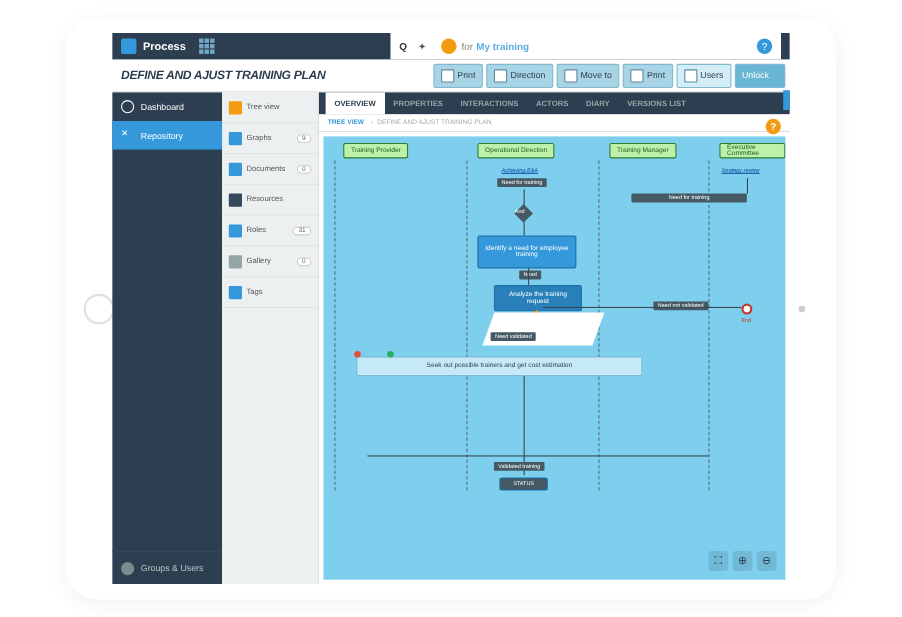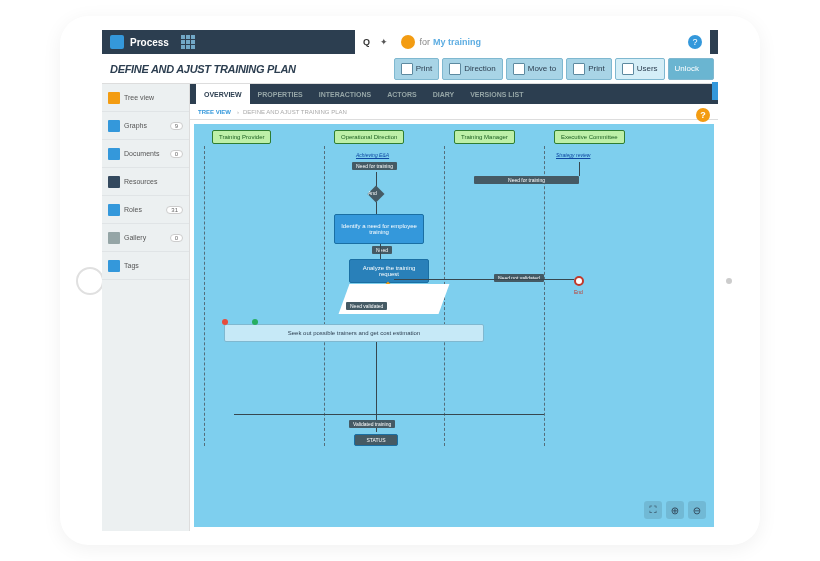--- a/index.html
+++ b/index.html
@@ -154,20 +154,34 @@
             <span>Users</span>
           </div>
         <div class="tool-btn others">
             <span>Unlock</span>
           </div>
       </div>
     </div>
 
     <div class="layout">
 
+      <div class="sidebar">
+        <div class="side-item dashboard">
+          <span class="si-icon" style="border:1px solid #fff;border-radius:50%;"></span>
+          <span>Dashboard</span>
+        </div>
+        <div class="side-item active">
+          <span class="si-icon" style="color:#fff;">✕</span>
+          <span>Repository</span>
+        </div>
+        <div class="side-item groups">
+          <span class="si-icon" style="background:#7f8c8d;border-radius:50%;"></span>
+          <span>Groups &amp; Users</span>
+        </div>
+      </div>
 
       <div class="sub-sidebar">
         <div class="sub-item">
             <span class="sub-icon ic-tree"></span>
             <span>Tree view</span>
           </div>
         <div class="sub-item">
             <span class="sub-icon ic-graph"></span>
             <span>Graphs</span>
             <span class="badge">9</span>

